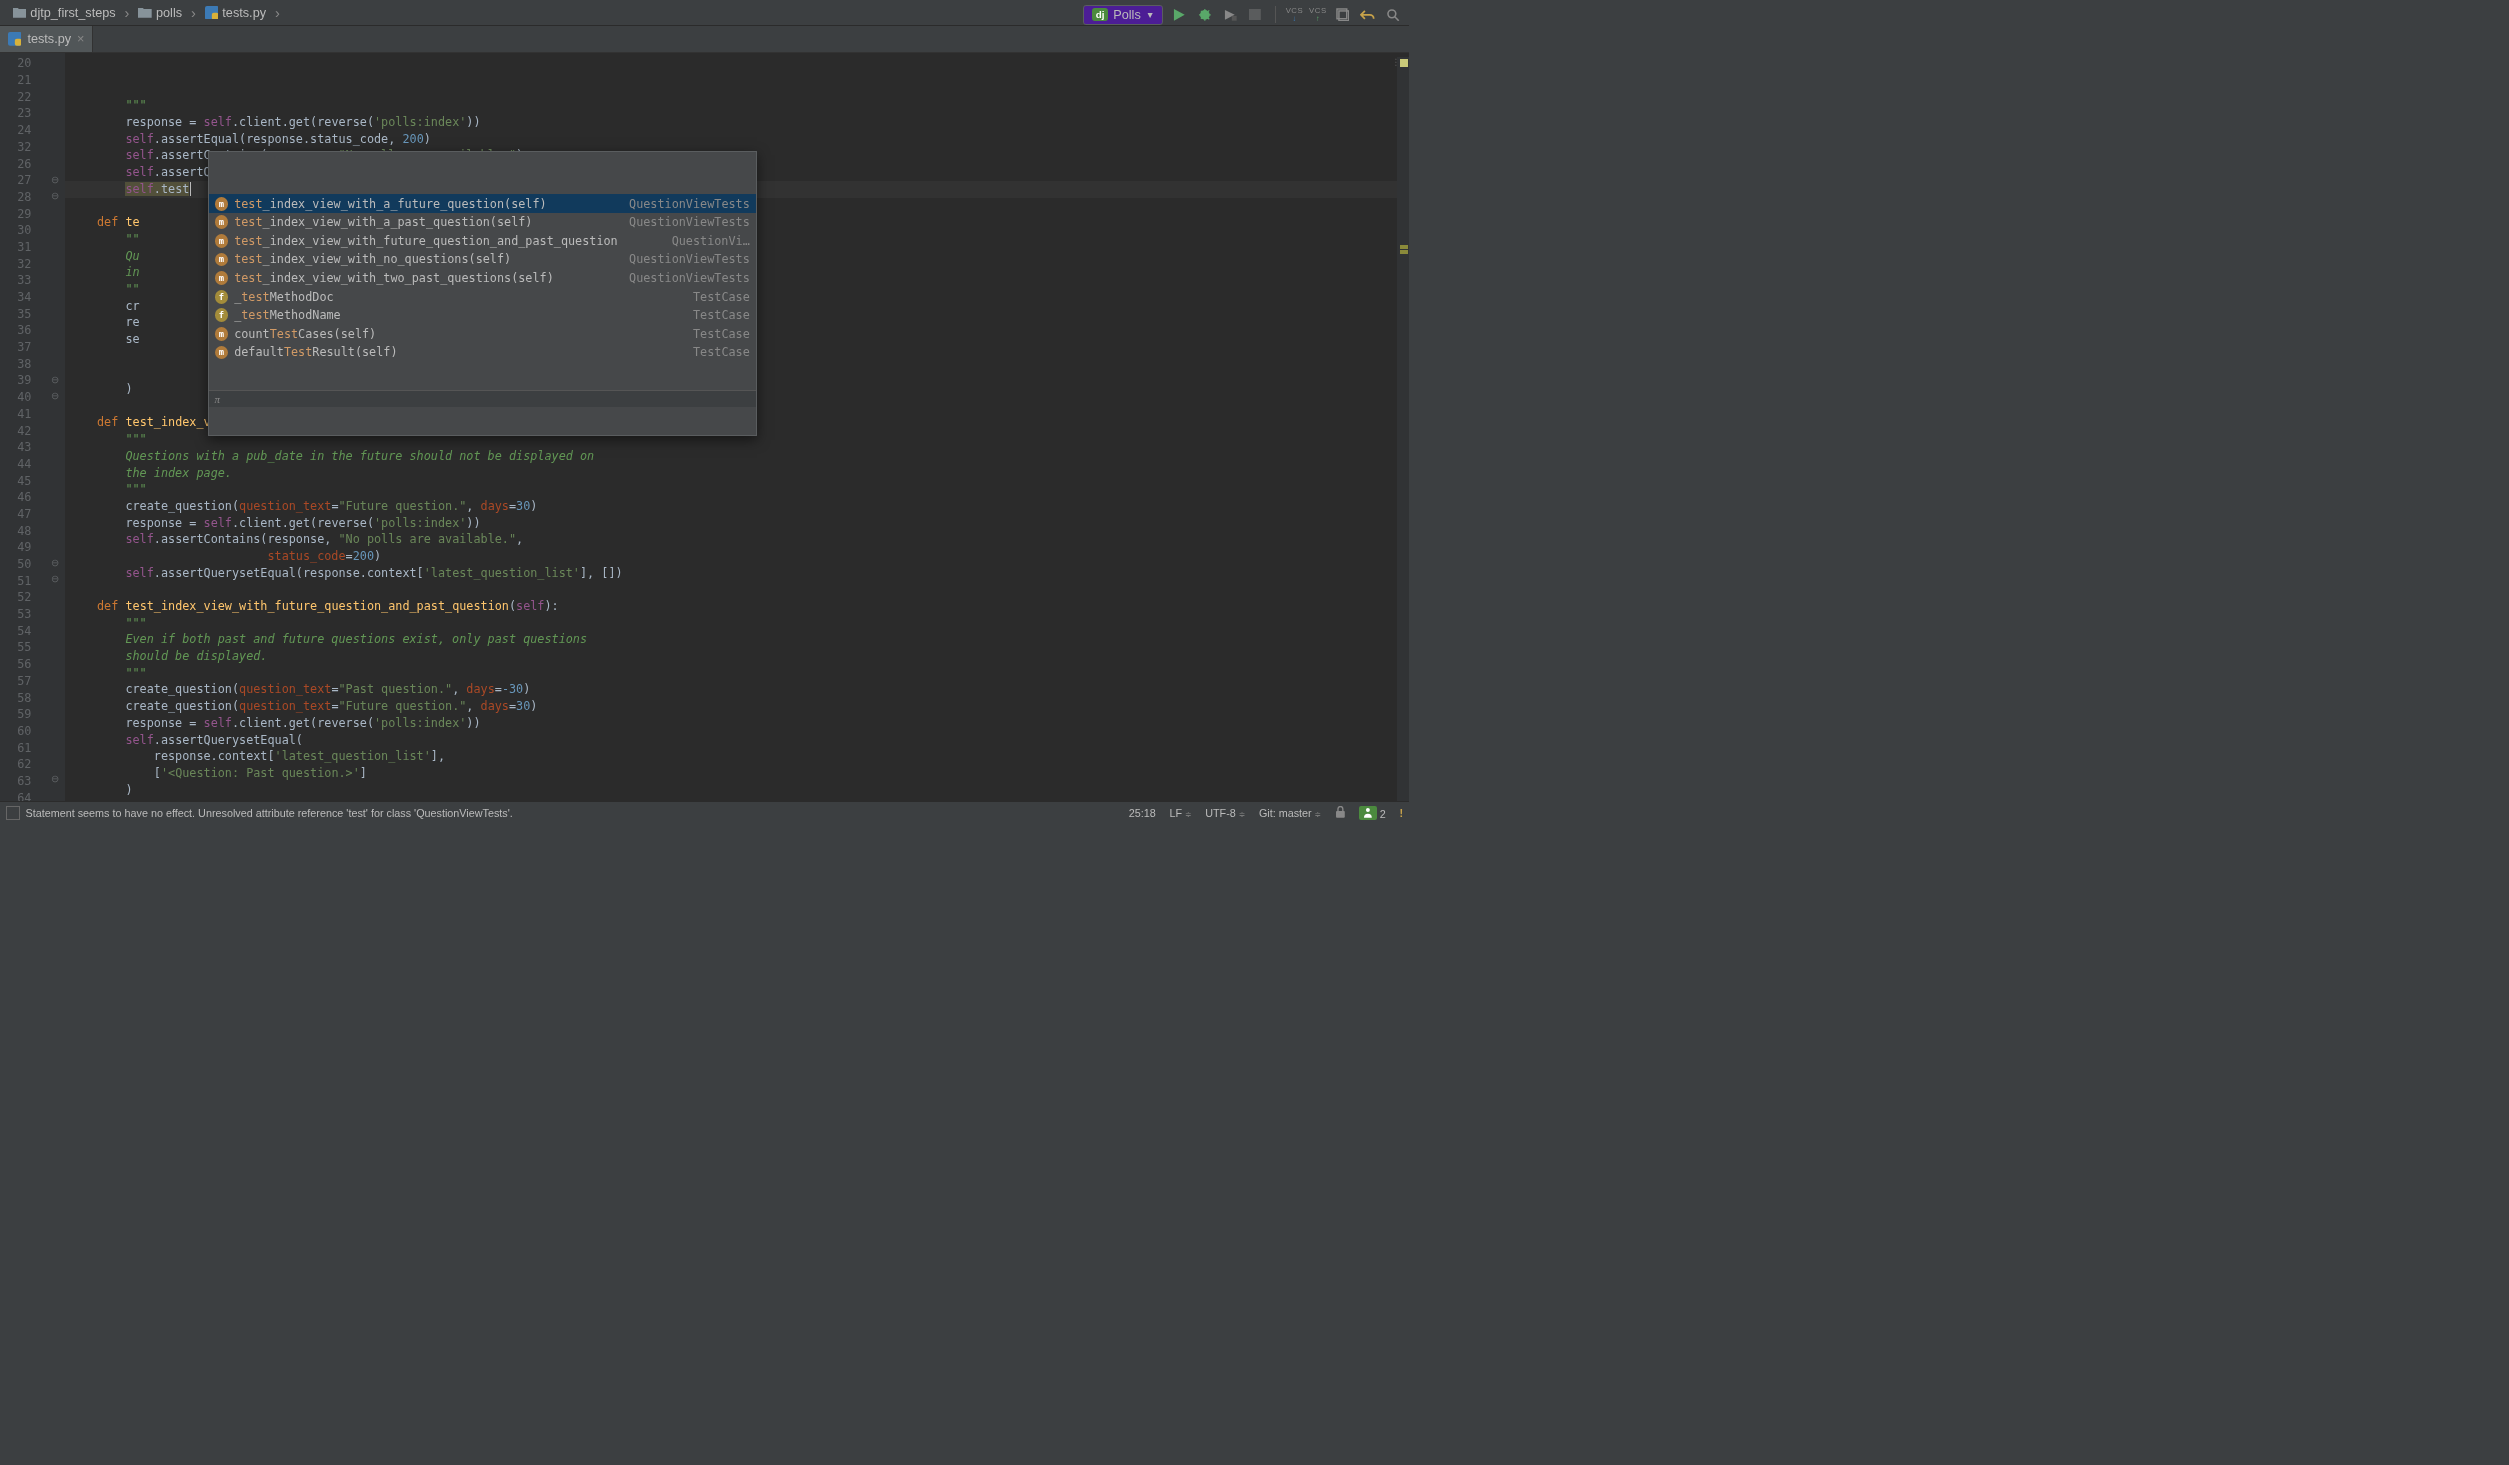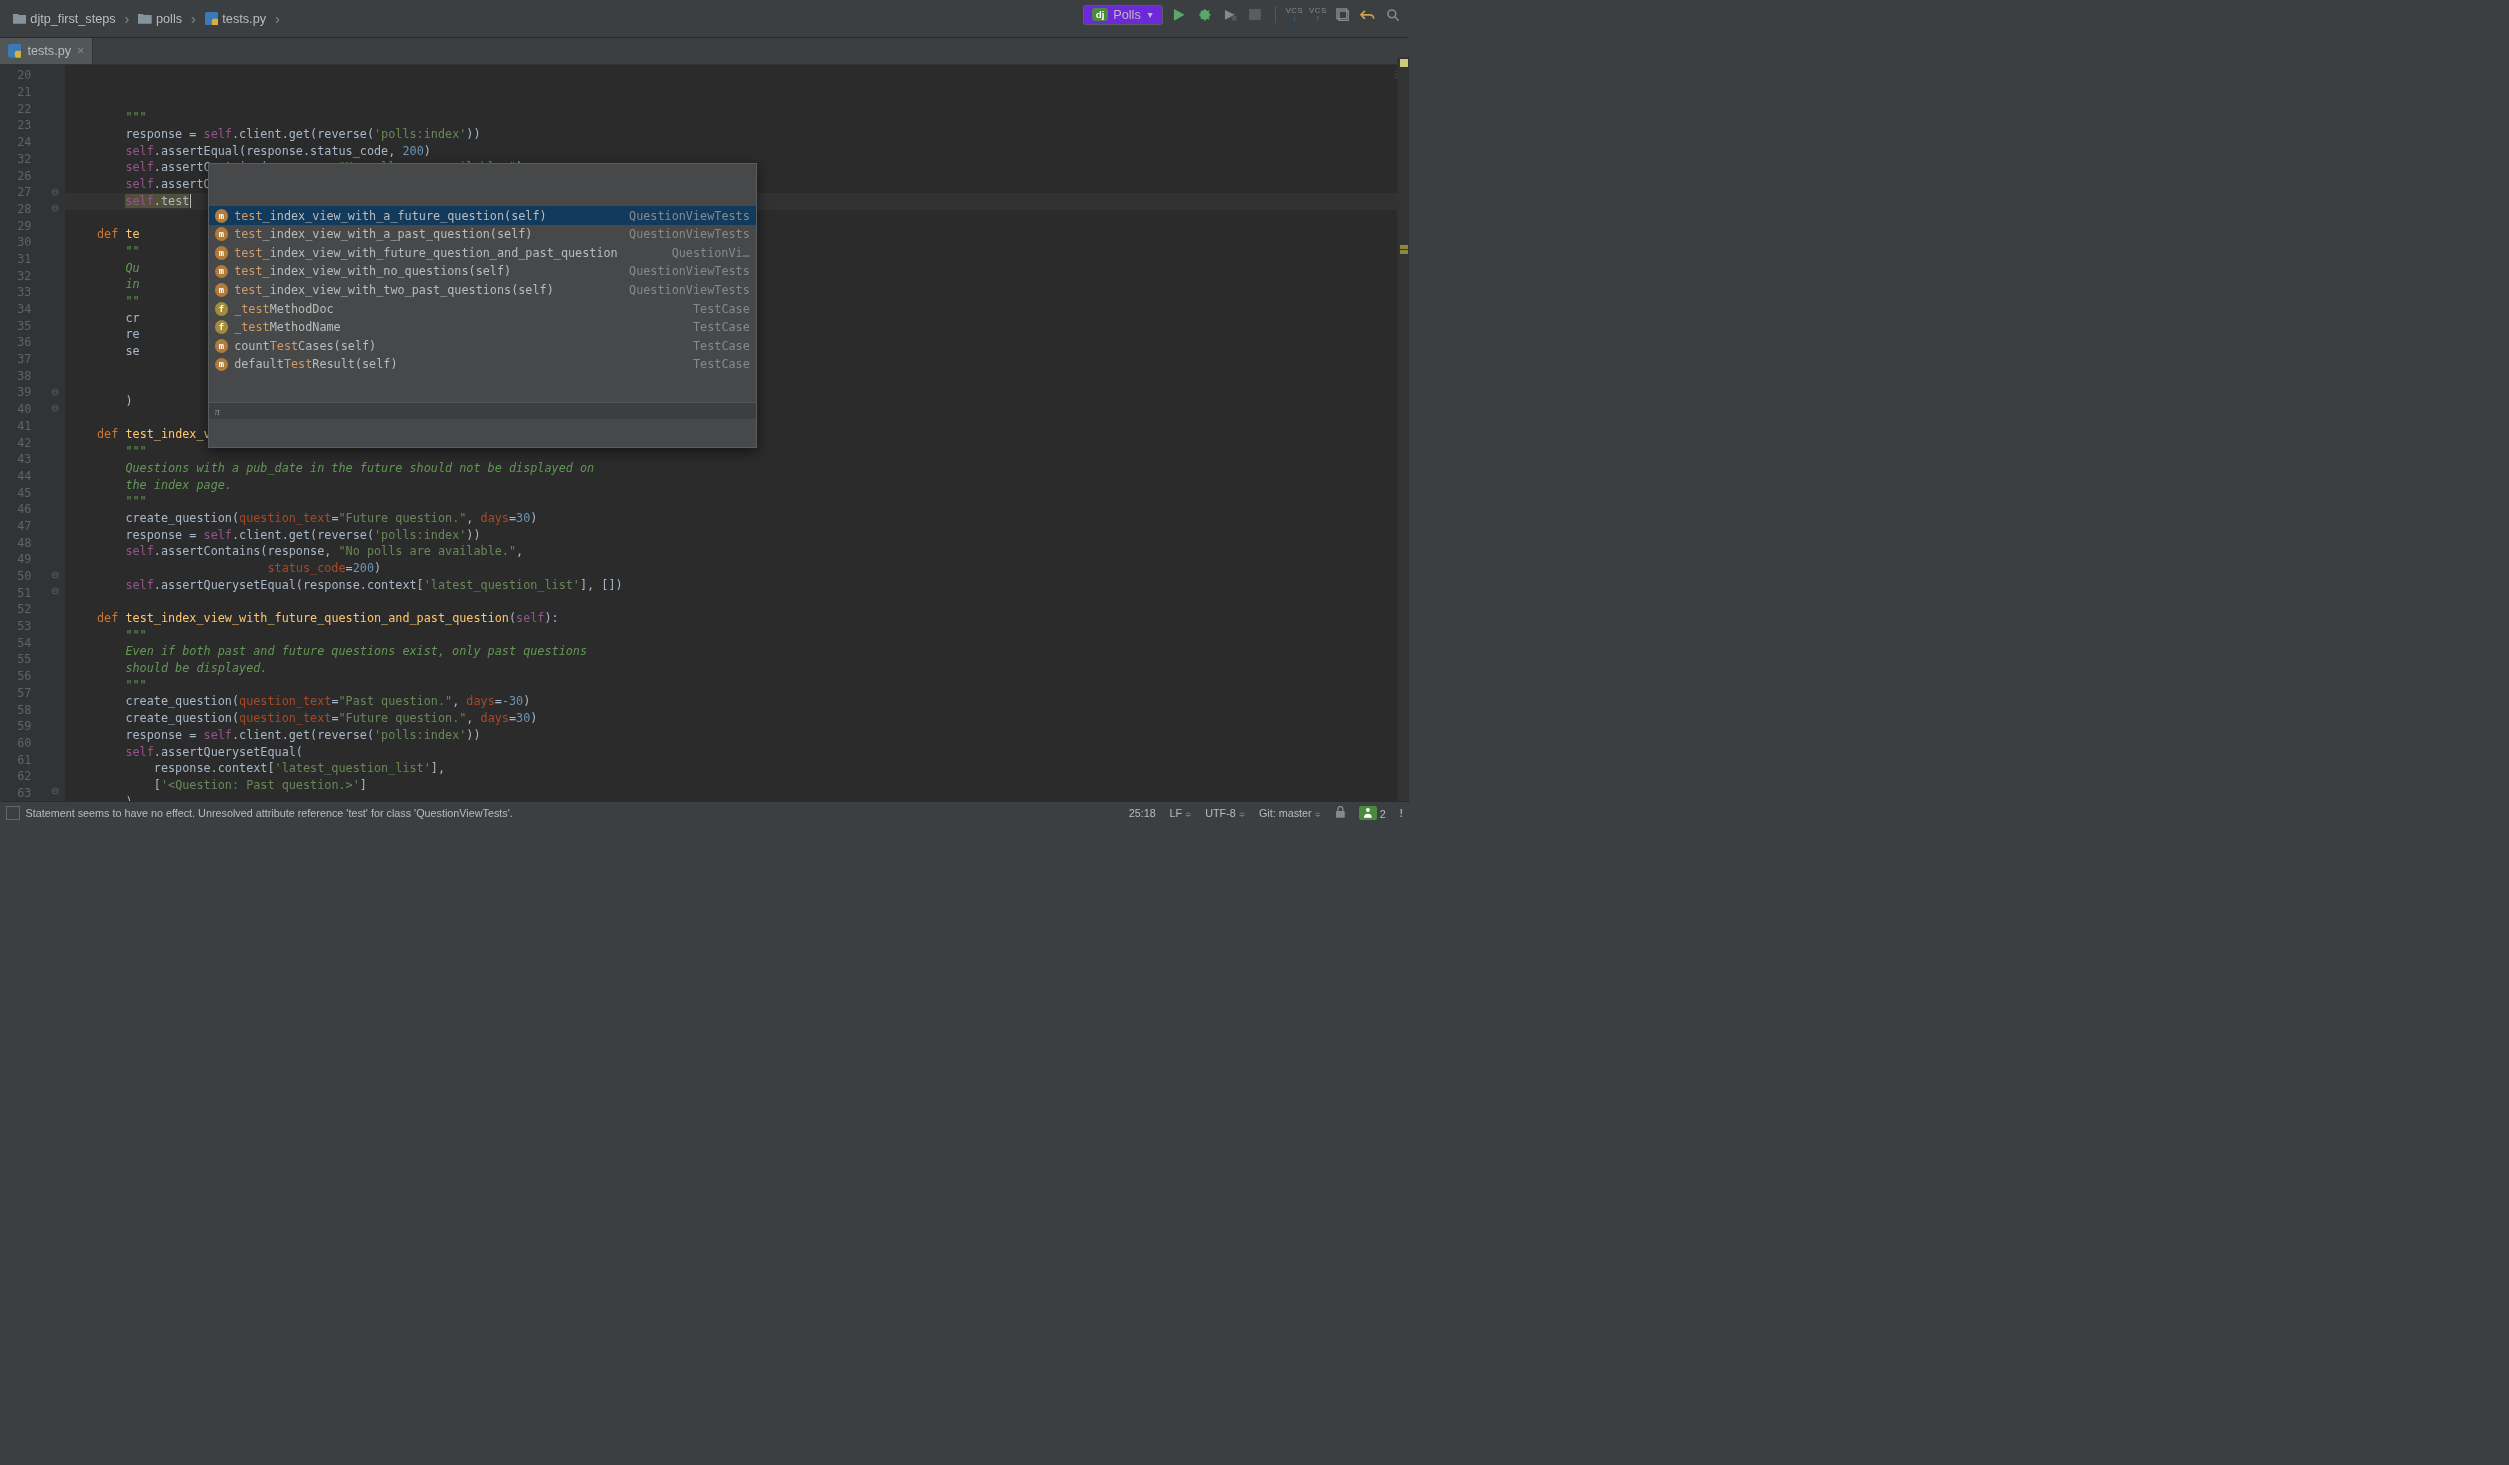--- a/index.html
+++ b/index.html
@@ -11,21 +11,21 @@
   width: 1409px;
   height: 823px;
   overflow: hidden;
   position: relative;
 }
 
 
 .breadcrumb-bar {
   display: flex;
   align-items: center;
-  height: 38px;
+  height: 26px;
   background: #3c3f41;
   border-bottom: 1px solid #2b2b2b;
   padding: 0 5.9px;
 }
 .breadcrumb-item {
   display: flex;
   align-items: center;
   gap: 3.9px;
   padding: 2px 5.9px;
   color: #bbbbbb;
@@ -52,21 +52,21 @@
   right: 5.9px;
   top: 0;
   height: 29px;
   display: flex;
   align-items: center;
   gap: 5.9px;
 }
 .run-config {
   display: flex;
   align-items: center;
-  background: #6d28d9;
+  background: #4c1d95;
   border: 1px solid #5a5d5f;
   border-radius: 2.9px;
   padding: 2px 7.8px;
   gap: 4.9px;
 }
 .run-config .dj-badge {
   background: #4b8a3e;
   color: #fff;
   font-size: 9.8px;
   padding: 1px 3.9px;

